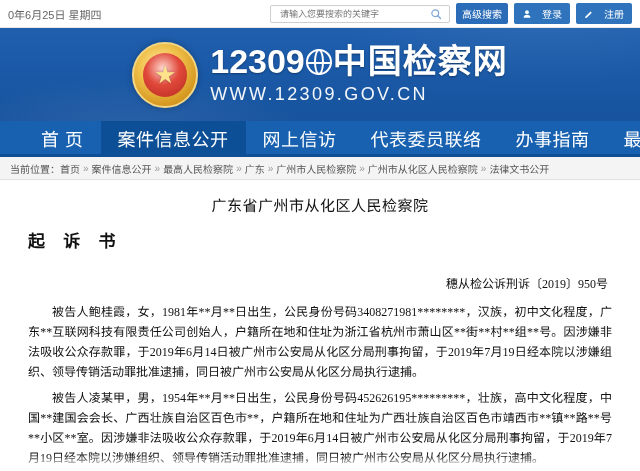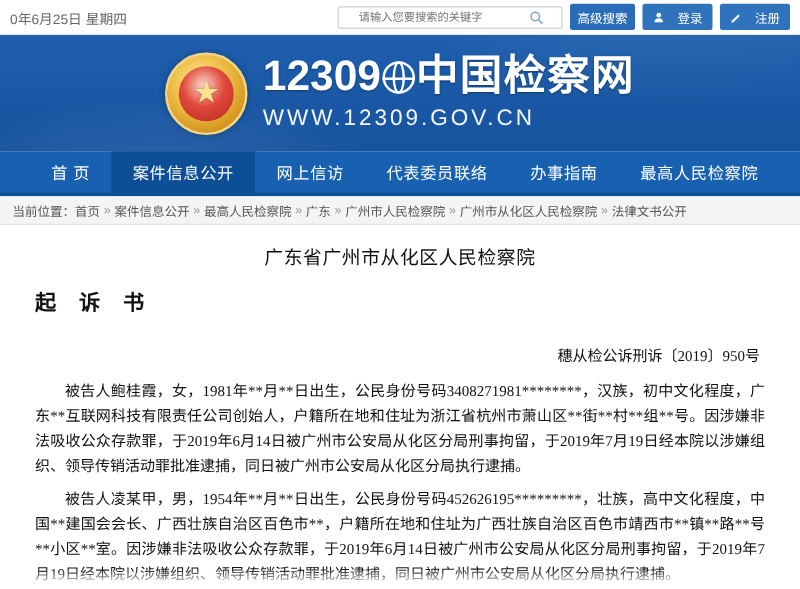--- a/index.html
+++ b/index.html
@@ -34,21 +34,21 @@
   .topbar-spacer { flex: 1 1 auto; }
 
   .search-box {
     display: flex;
     align-items: center;
     width: 180px;
     height: 18px;
     border: 1px solid #cfcfcf;
     border-radius: 2px;
     background: #fff;
-    padding: 0 14px;
+    padding: 0 7px;
     box-sizing: border-box;
   }
   .search-input {
     border: none;
     outline: none;
     font-size: 9px;
     color: #999;
     flex: 1 1 auto;
     width: 100%;
     background: transparent;
@@ -204,21 +204,21 @@
     align-items: stretch;
     padding-left: 24px;
     box-sizing: border-box;
     border-bottom: 3px solid #0f4f95;
   }
   .nav-item {
     display: flex;
     align-items: center;
     padding: 0 17px;
     color: #ffffff;
-    font-size: 13px;
+    font-size: 18px;
     white-space: nowrap;
     letter-spacing: .5px;
   }
   .nav-item.active { background: #0d4f96; }
 
   
   .breadcrumb {
     height: 22px;
     background: #f4f4f4;
     display: flex;

